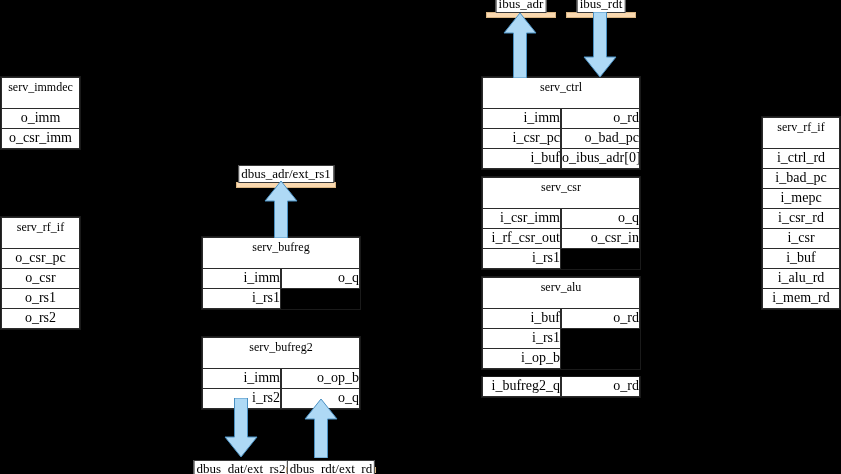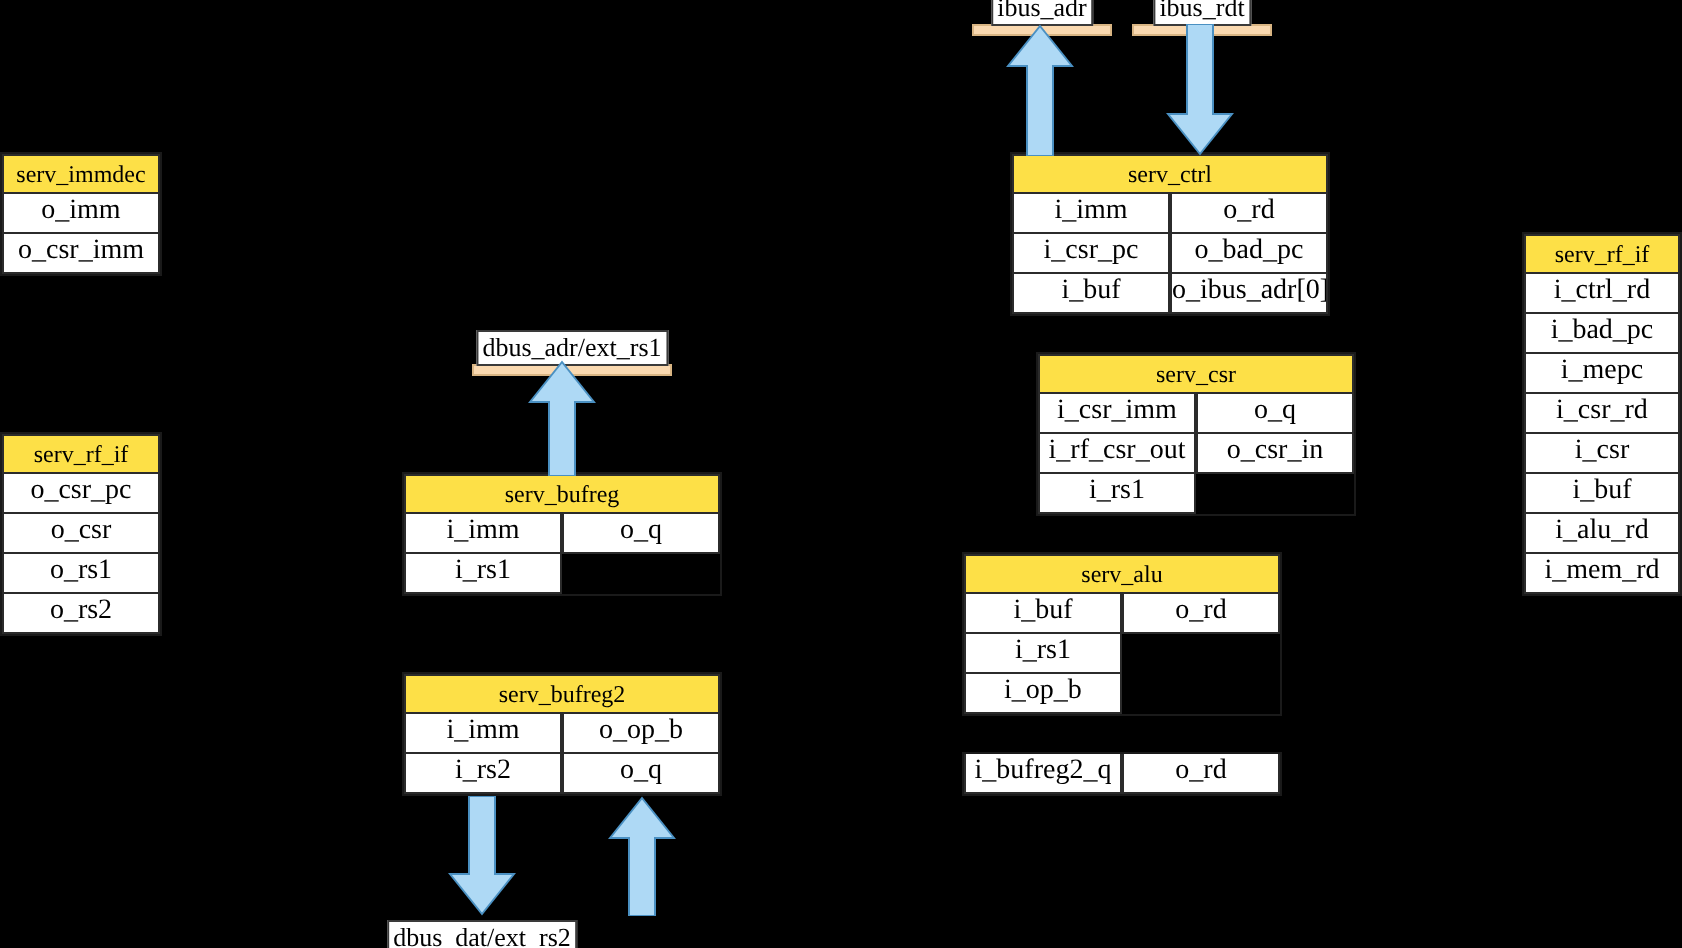--- a/index.html
+++ b/index.html
@@ -10,27 +10,27 @@
     overflow:hidden;
     font-family:"Liberation Serif", serif;
   }
   
   .module{
     position:absolute;
     border:1px solid #1a1a1a;
     box-sizing:border-box;
   }
   .mod-title{
-    background:#fde047;
+    background:#ffffff;
     border:1px solid #2b2b2b;
     box-sizing:border-box;
     text-align:center;
     font-size:12px;
     color:#000;
-    height:20px;
+    height:32px;
     line-height:19px;
     white-space:nowrap;
     overflow:hidden;
   }
   .mod-row{
     display:flex;
     height:20px;
     box-sizing:border-box;
   }
   .cell{
@@ -43,21 +43,21 @@
     line-height:18px;
     color:#000;
     white-space:nowrap;
     overflow:hidden;
   }
   .cell.empty{
     background:transparent;
     border:none;
   }
   .cell.full{width:100%;}
-  .cell.half{width:50%;}
+  .cell.half{width:50%;text-align:right;}
 
   
   .port{
     position:absolute;
     text-decoration:underline;
   }
   .port-bar{
     position:absolute;
     background:#fad9b0;
     border:1px solid #d9b583;
@@ -129,36 +129,36 @@
       <div class="mod-title">serv_bufreg2</div>
       <div class="mod-row">
         <div class="cell half">i_imm</div>
         <div class="cell half">o_op_b</div>
       </div>
       <div class="mod-row">
         <div class="cell half">i_rs2</div>
         <div class="cell half">o_q</div>
       </div>
     </div>
-    <div class="module" style="left: 481px; top: 76px; width: 160px; margin-left: 24px;">
+    <div class="module" style="left: 481px; top: 76px; width: 160px;">
       <div class="mod-title">serv_ctrl</div>
       <div class="mod-row">
         <div class="cell half">i_imm</div>
         <div class="cell half">o_rd</div>
       </div>
       <div class="mod-row">
         <div class="cell half">i_csr_pc</div>
         <div class="cell half">o_bad_pc</div>
       </div>
       <div class="mod-row">
         <div class="cell half">i_buf</div>
         <div class="cell half">o_ibus_adr[0]</div>
       </div>
     </div>
-    <div class="module" style="left: 481px; top: 176px; width: 160px; margin-left: 37px;">
+    <div class="module" style="left: 481px; top: 176px; width: 160px;">
       <div class="mod-title">serv_csr</div>
       <div class="mod-row">
         <div class="cell half">i_csr_imm</div>
         <div class="cell half">o_q</div>
       </div>
       <div class="mod-row">
         <div class="cell half">i_rf_csr_out</div>
         <div class="cell half">o_csr_in</div>
       </div>
       <div class="mod-row">
@@ -222,20 +222,24 @@
       <div class="port-bar"></div>
       <div class="port-text above">ibus_rdt</div>
     </div>
     <div class="port" style="left: 236px; top: 170px; width: 100px; height: 18px;">
       <div class="port-bar"></div>
       <div class="port-text above">dbus_adr/ext_rs1</div>
     </div>
     <div class="port" style="left: 196px; top: 455px; width: 90px; height: 18px;">
       <div class="port-bar"></div>
       <div class="port-text below">dbus_dat/ext_rs2</div>
+    </div>
+    <div class="port" style="left: 286px; top: 455px; width: 90px; height: 18px;">
+      <div class="port-bar"></div>
+      <div class="port-text below">dbus_rdt/ext_rd</div>
     </div>
     <div class="arrow" style="left: 503px; top: 12px; width: 34px; height: 66px;">
       <svg width="34" height="66" viewBox="0 0 34 66">
         <polygon points="17,1 33,21 23.5,21 23.5,66 10.5,66 10.5,21 1,21" fill="#aed9f5" stroke="#4a90c2" stroke-width="1"></polygon>
       </svg>
     </div>
     <div class="arrow" style="left: 583px; top: 12px; width: 34px; height: 66px;">
       <svg width="34" height="66" viewBox="0 0 34 66">
         <polygon points="17,65 33,45 23.5,45 23.5,0 10.5,0 10.5,45 1,45" fill="#aed9f5" stroke="#4a90c2" stroke-width="1"></polygon>
       </svg>

